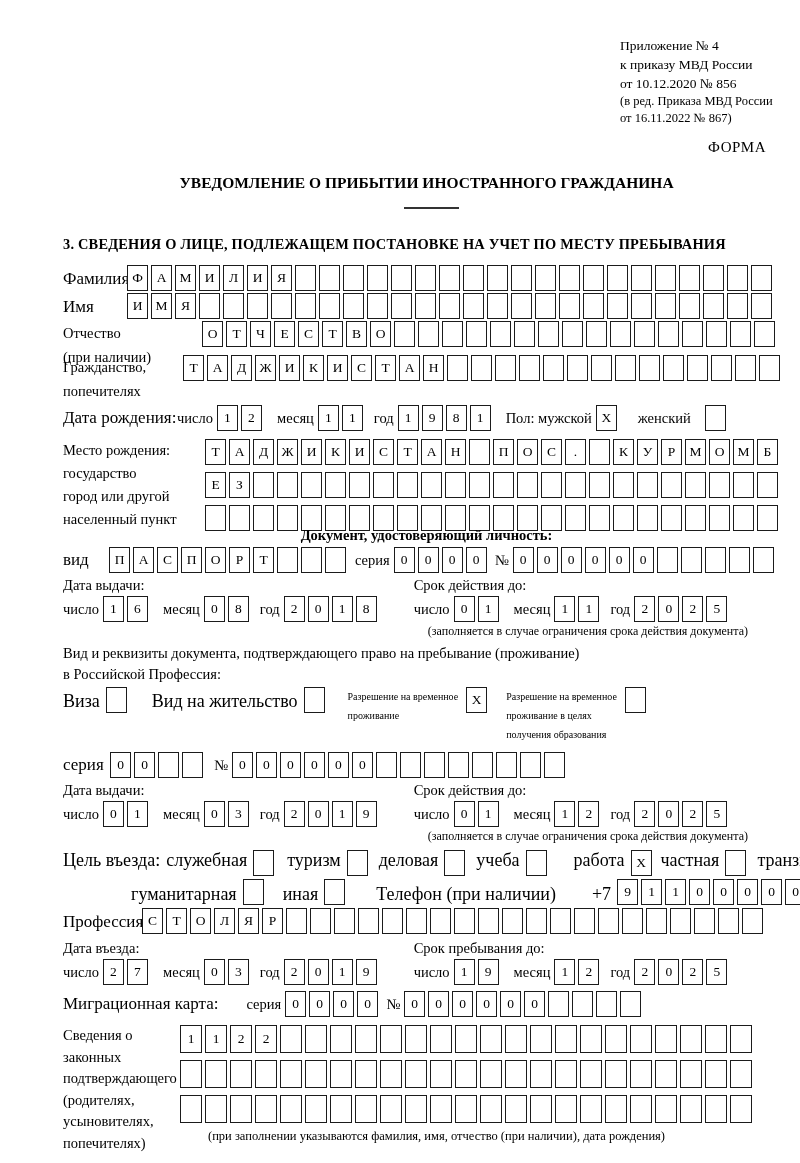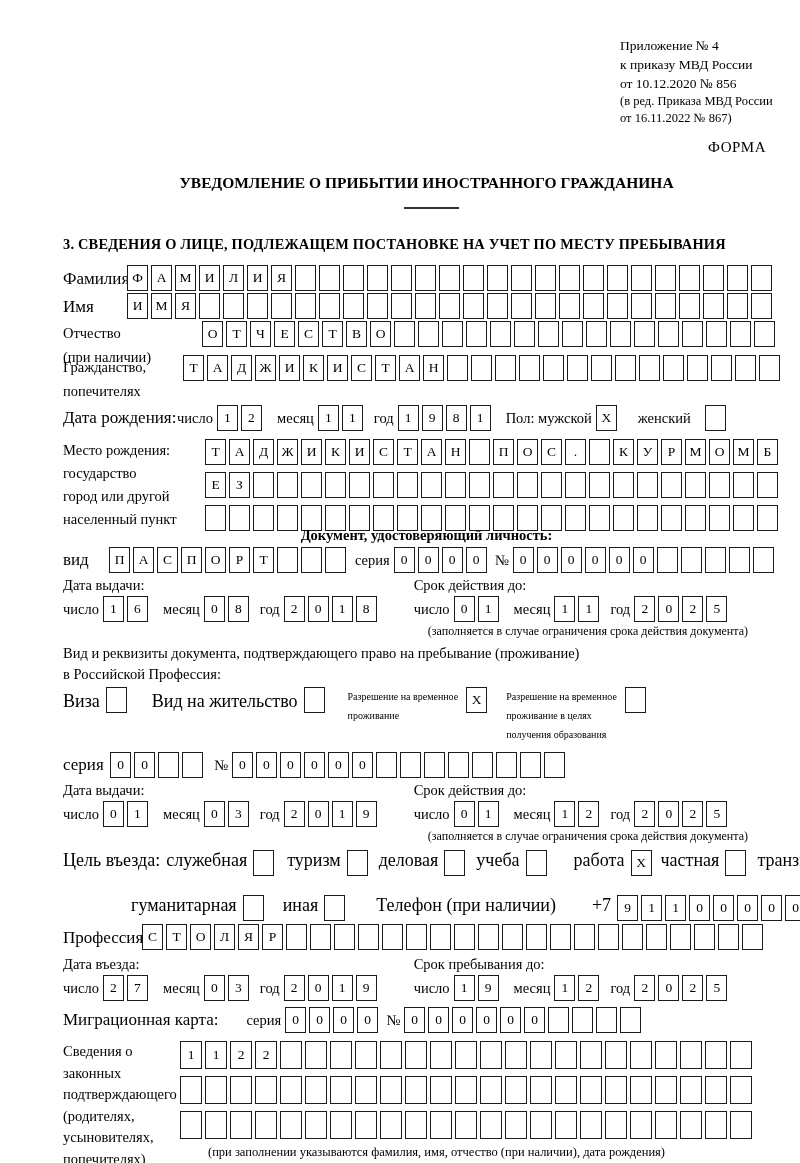--- a/index.html
+++ b/index.html
@@ -548,21 +548,21 @@
     <span class="plabel" style="margin-left:6px">частная</span>
     <span class="cells">
         <span class="cell"></span>
       </span>
     <span class="plabel" style="margin-left:8px">транзит</span>
     <span class="cells">
         <span class="cell"></span>
       </span>
   </div>
 
-  <div class="frow" style="margin-top:19px; margin-left:68px; align-items:flex-start">
+  <div class="frow" style="margin-top:3px; margin-left:68px; align-items:flex-end">
     <span class="plabel">гуманитарная</span>
     <span class="cells">
         <span class="cell"></span>
       </span>
     <span class="plabel" style="margin-left:16px">иная</span>
     <span class="cells">
         <span class="cell"></span>
       </span>
     <span class="plabel" style="margin-left:28px">Телефон (при наличии)</span>
     <span class="plabel" style="margin-left:30px">+7</span>

